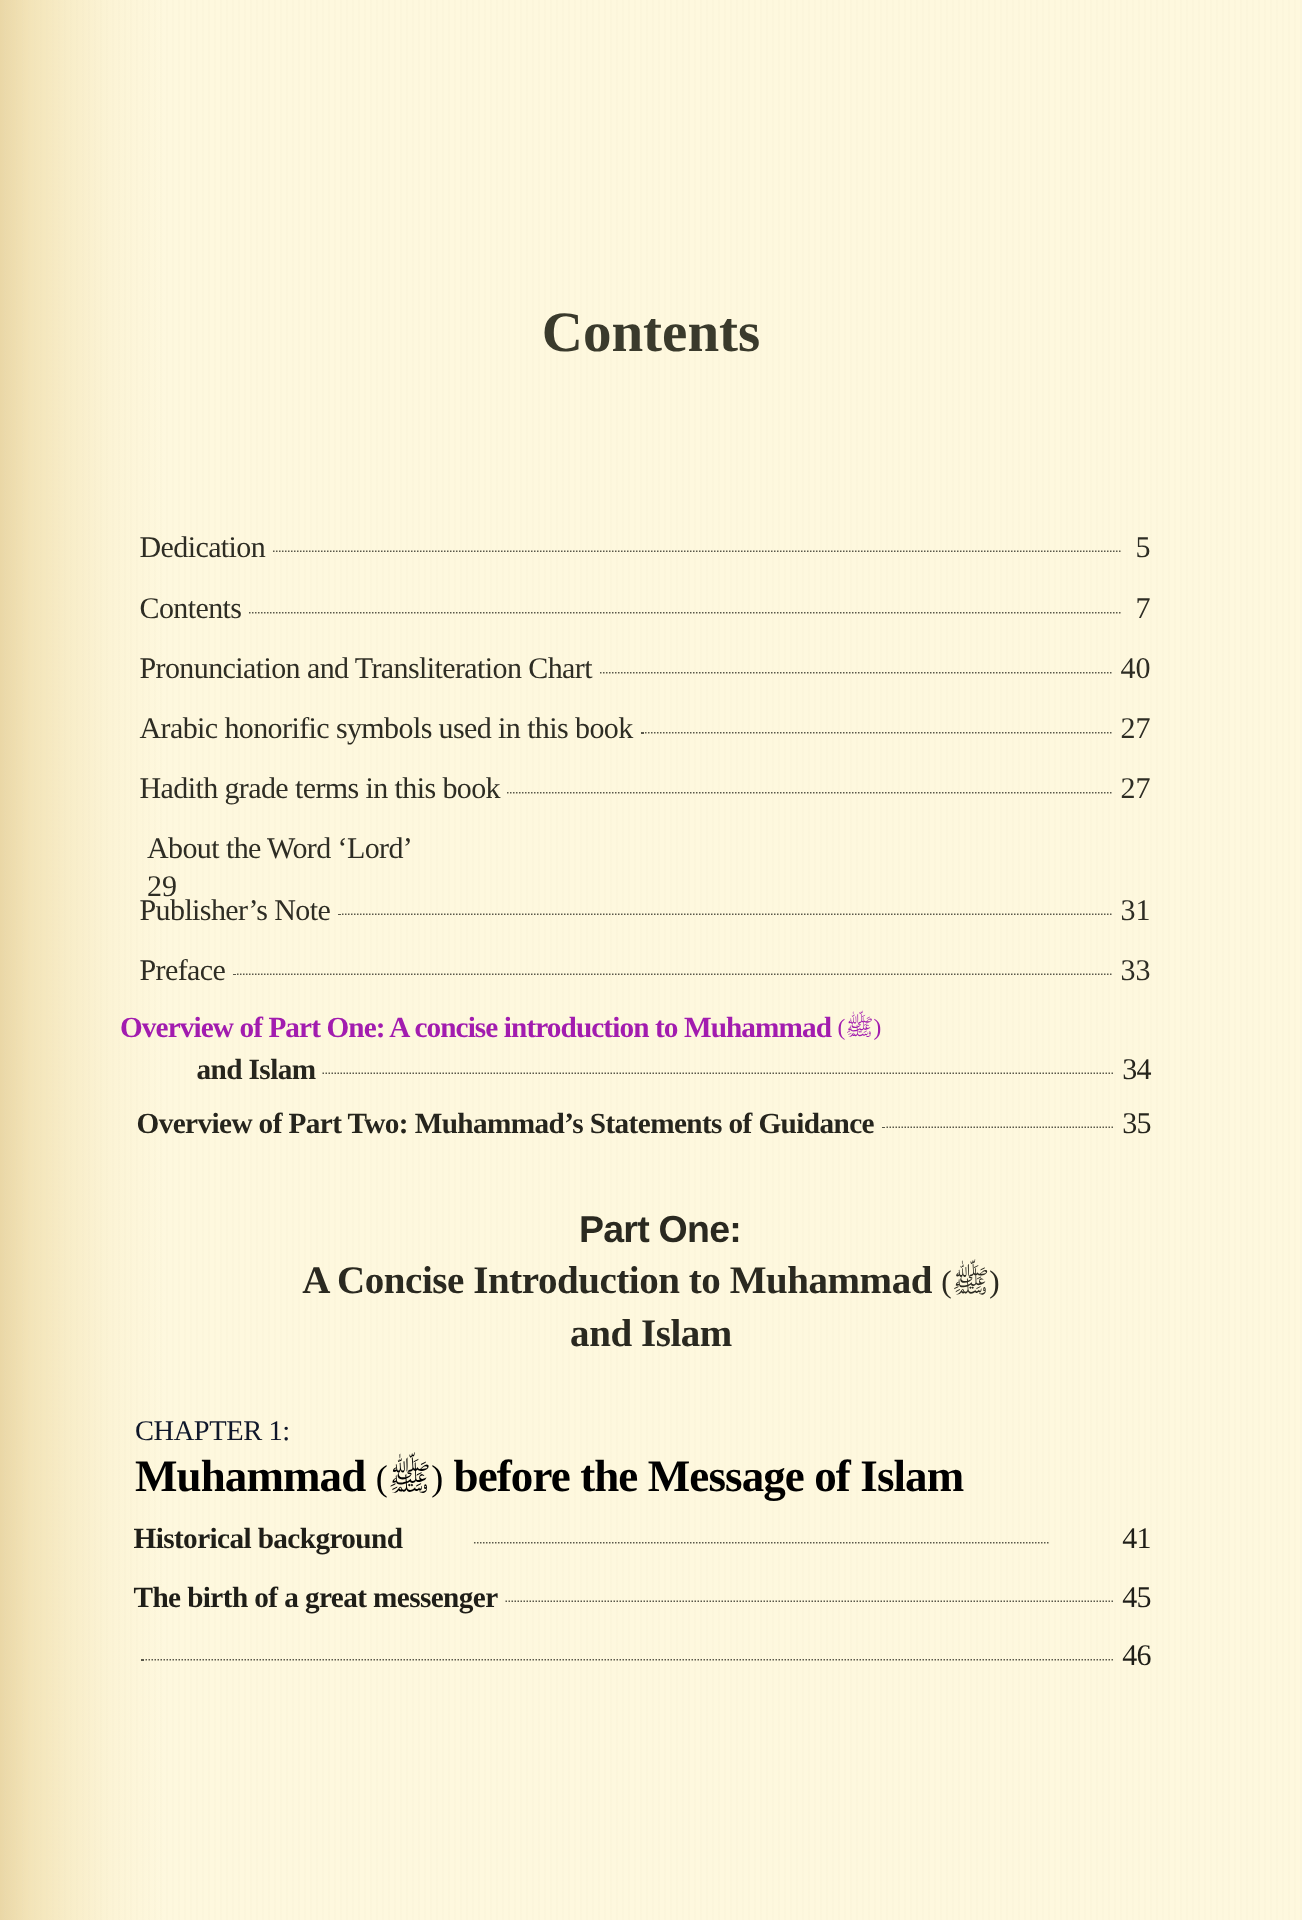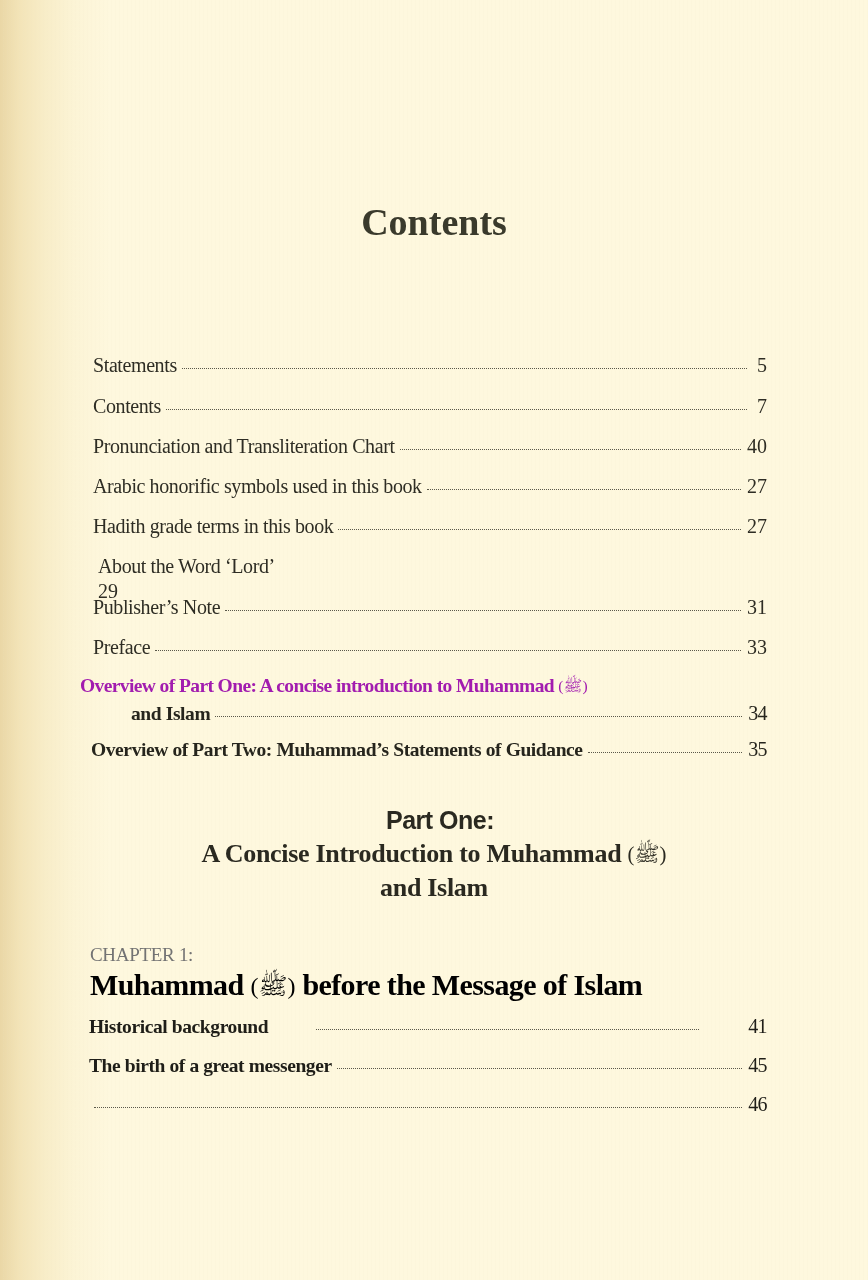--- a/index.html
+++ b/index.html
@@ -126,21 +126,21 @@
       font-size: 0.8em;
       font-weight: normal;
       vertical-align: 1px;
     }
     .chapter-label {
       position: absolute;
       left: 90px;
       top: 944px;
       font-size: 19px;
       letter-spacing: -0.3px;
-      color: #737373;
+      color: #0f172a;
     }
     .chapter-title {
       position: absolute;
       left: 90px;
       top: 968px;
       font-weight: bold;
       font-size: 30px;
       letter-spacing: -0.6px;
       color: #000000;
       white-space: nowrap;
@@ -161,21 +161,21 @@
 </head>
 <body>
 
 <div class="page-bg"></div>
 
 <div class="content">
 
   <div class="title">Contents</div>
 
   <div class="toc-row" style="top:353px;">
-    <span class="label">Statements</span>
+    <span class="label">Dedication</span>
     <span class="leader"></span>
     <span class="page">5</span>
   </div>
   <div class="toc-row" style="top:394px;">
     <span class="label">Contents</span>
     <span class="leader"></span>
     <span class="page">7</span>
   </div>
   <div class="toc-row" style="top:434px;">
     <span class="label">Pronunciation and Transliteration Chart</span>

